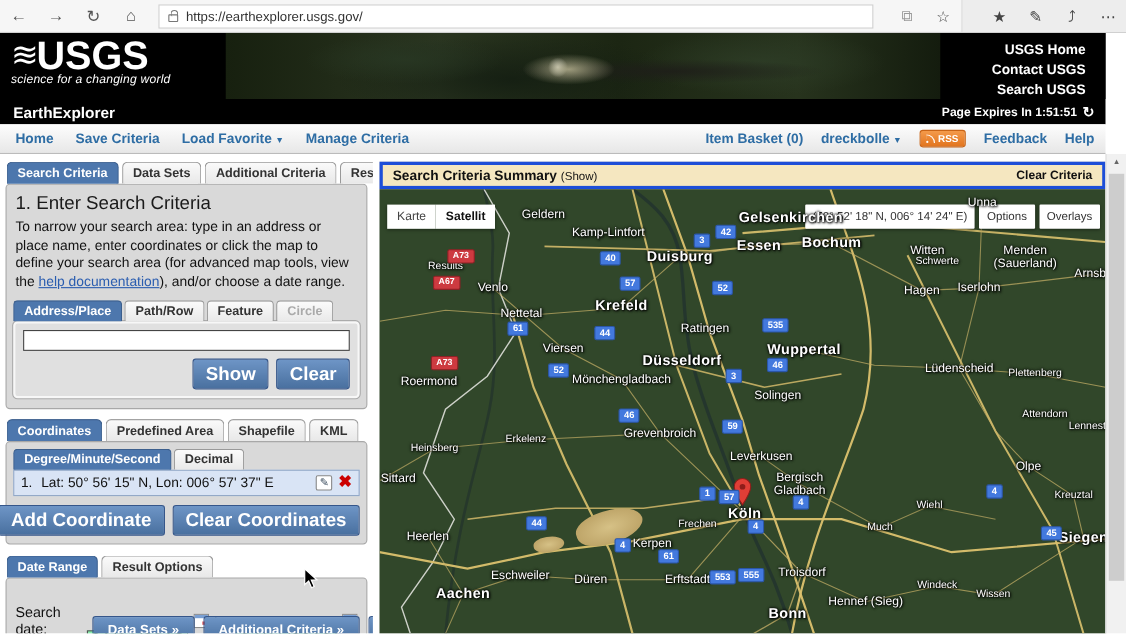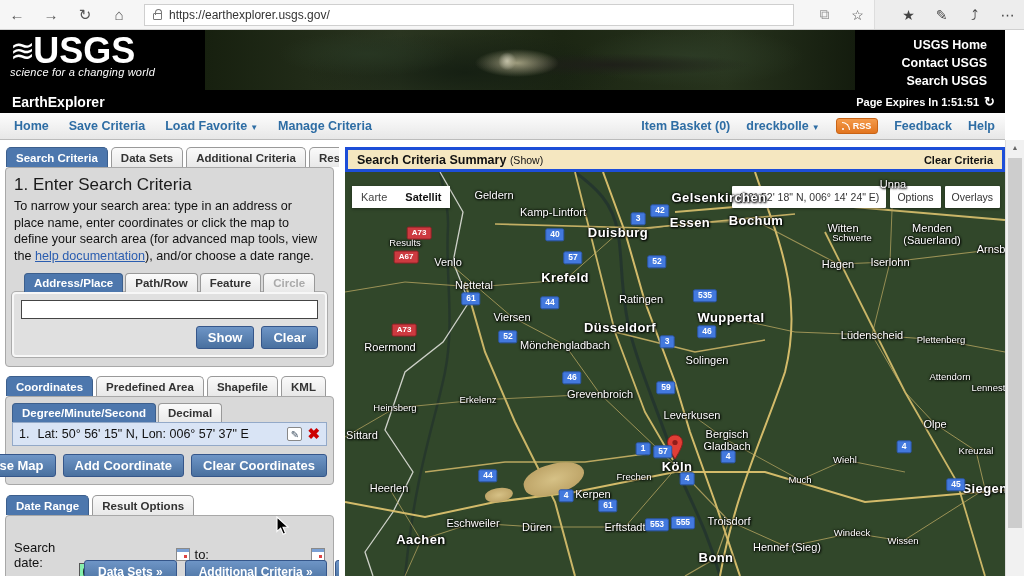--- a/index.html
+++ b/index.html
@@ -64,21 +64,21 @@
   .tab { font-size:11.5px; font-weight:bold; color:#333; background:linear-gradient(#fafafa,#e8e8e8); border:1px solid #999; border-bottom:none; border-radius:5px 5px 0 0; padding:4px 9px 3px; cursor:pointer; white-space:nowrap; }
   .tab.active { background:#4d77ad; color:#fff; border-color:#3c5f8d; }
   .tab.disabled { color:#aaa; cursor:default; }
   .panelbox { margin:0 5px; background:#d9d9d9; border:1px solid #a8a8a8; border-radius:4px; }
   .sect-head { font-size:17px; color:#1a1a1a; padding:7px 8px 3px; }
   .sect-para { font-size:12.6px; color:#111; line-height:1.33; padding:0 8px 8px; }
   .sect-para a { color:#2a5db0; text-decoration:underline; cursor:pointer; }
   .innerbox { margin:0 6px 7px; background:#e0e0e0; border:2px solid #f7f7f7; box-shadow:0 0 0 1px #ababab; border-radius:4px; padding:6px 7px; }
   .addr-input { width:100%; height:19px; border:1px solid #444; background:#fff; font-size:12px; padding:0 4px; }
   .btnrow { display:flex; justify-content:flex-end; gap:7px; margin-top:7px; }
-  .bluebtn { background:linear-gradient(#6e95c6,#49709f); color:#fff; font-size:13px; font-weight:bold; border:1px solid #35568a; border-radius:3px; padding:3px 11px; cursor:pointer; white-space:nowrap; }
+  .bluebtn { background:linear-gradient(#6e95c6,#49709f); color:#fff; font-size:17px; font-weight:bold; border:1px solid #35568a; border-radius:3px; padding:3px 11px; cursor:pointer; white-space:nowrap; }
   .subtabs { display:flex; gap:2px; margin:0 0 0 0; }
   .subtab { font-size:11.5px; font-weight:bold; color:#333; background:linear-gradient(#fbfbfb,#e9e9e9); border:1px solid #999; border-bottom:none; border-radius:4px 4px 0 0; padding:3px 9px; cursor:pointer; }
   .subtab.active { background:#4d77ad; color:#fff; border-color:#3c5f8d; }
   .coordrow { background:#d9e4f5; border:1px solid #93a9c8; display:flex; align-items:center; font-size:12.5px; color:#111; padding:4px 6px; margin-top:0; }
   .coordrow .num { margin-right:8px; }
   .coordrow .spacer { flex:1; }
   .edit-ic { width:15px; height:14px; background:#fff; border:1px solid #888; border-radius:2px; font-size:10px; line-height:13px; text-align:center; color:#456; cursor:pointer; margin-right:5px; }
   .del-ic { color:#cc0000; font-weight:bold; font-size:15px; cursor:pointer; line-height:14px; }
   .daterow { display:flex; align-items:center; gap:5px; font-size:13px; color:#111; margin:4px 0 8px; }
   .datein { width:92px; height:19px; border:1px solid #555; font-size:17px; padding:0 3px; background:#86efac;margin-top:36px; }
@@ -211,21 +211,21 @@
       <div class="tab active">Search Criteria</div>
       <div class="tab">Data Sets</div>
       <div class="tab">Additional Criteria</div>
       <div class="tab">Results</div>
     </div>
 
     <div class="panelbox" style="padding-bottom:2px;">
       <div class="sect-head">1. Enter Search Criteria</div>
       <div class="sect-para"><span>To narrow your search area: type in an address or place name, enter coordinates or click the map to define your search area (for advanced map tools, view the </span><a>help documentation</a><span>), and/or choose a date range.</span></div>
 
-      <div class="subtabs" style="margin-left:18px;">
+      <div class="subtabs" style="margin-left:6px;">
         <div class="subtab active">Address/Place</div>
         <div class="subtab">Path/Row</div>
         <div class="subtab">Feature</div>
         <div class="subtab disabled tab" style="border-radius:4px 4px 0 0;padding:3px 9px;">Circle</div>
       </div>
       <div class="innerbox">
         <input class="addr-input" type="text" value="" style="">
         <div class="btnrow">
           <div class="bluebtn">Show</div>
           <div class="bluebtn">Clear</div>

